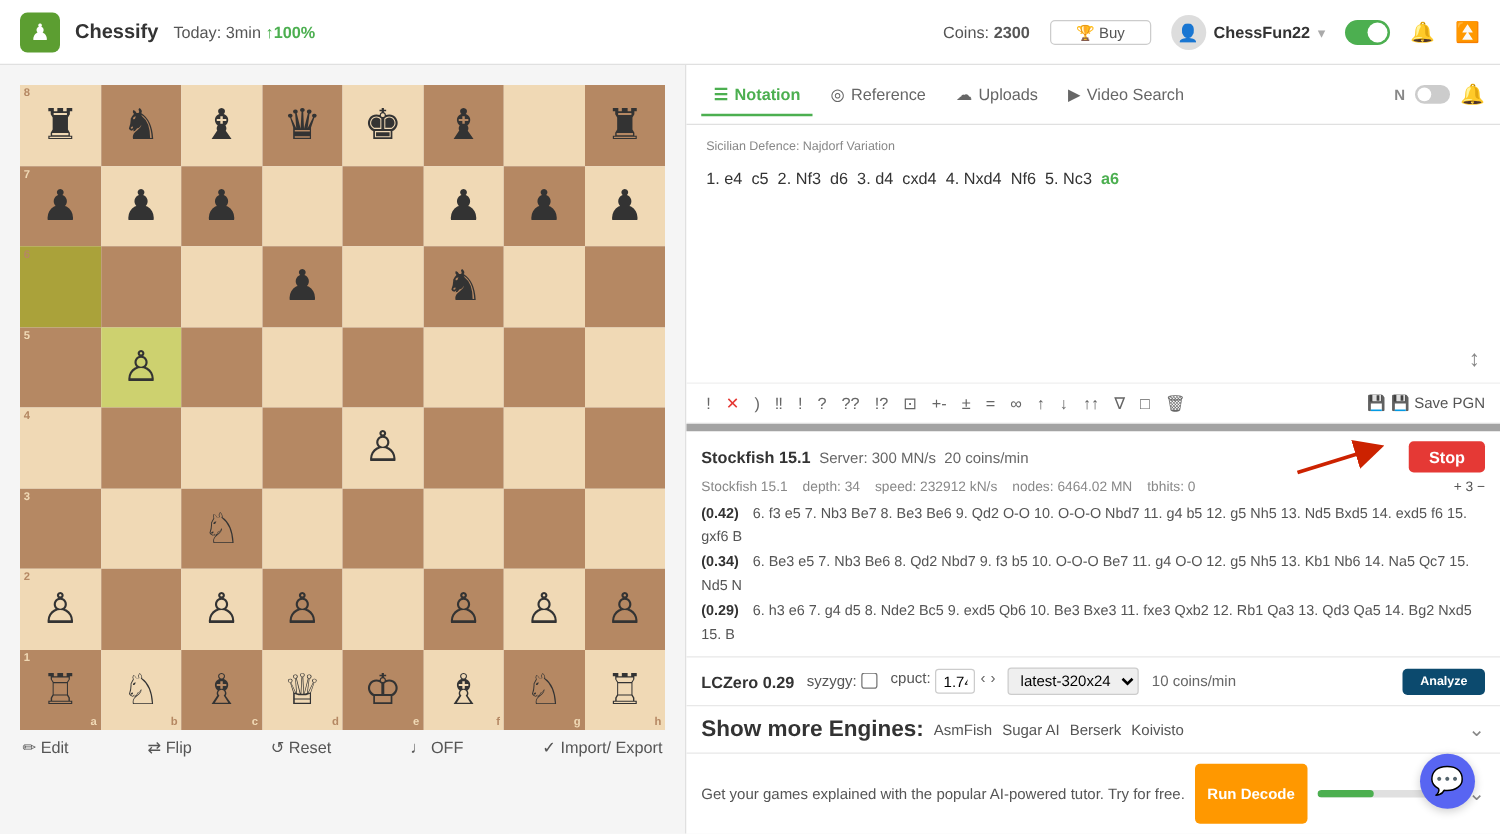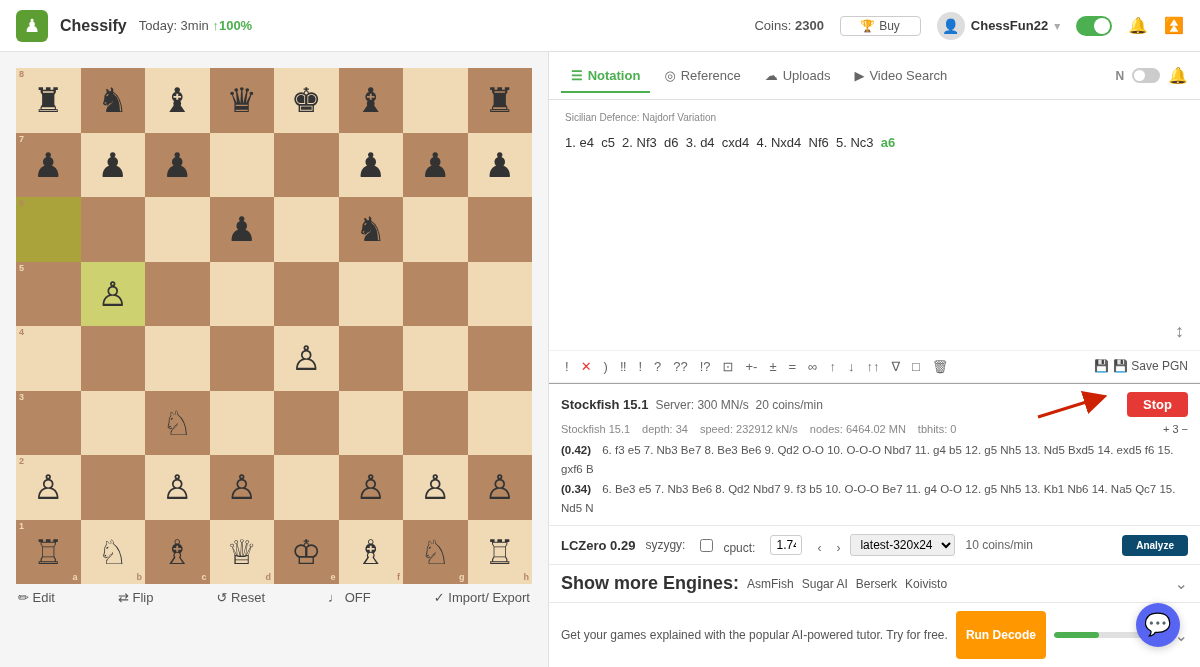--- a/index.html
+++ b/index.html
@@ -62,36 +62,36 @@
     .move-highlight { color: #4caf50; font-weight: 600; }
     .notation-bottom { padding: 0 16px 8px; display: flex; justify-content: flex-end; align-items: center; }
     .expand-btn { background: none; border: none; cursor: pointer; font-size: 18px; color: #888; }
 
     
     .pgn-toolbar { display: flex; align-items: center; gap: 4px; padding: 6px 12px; border-top: 1px solid #f0f0f0; border-bottom: 1px solid #f0f0f0; flex-wrap: wrap; }
     .pgn-btn { background: none; border: none; cursor: pointer; font-size: 13px; color: #666; padding: 2px 4px; border-radius: 3px; }
     .save-pgn-btn { margin-left: auto; background: none; border: none; cursor: pointer; font-size: 12px; color: #555; display: flex; align-items: center; gap: 4px; }
 
     
-    .engine-section { border-top: 1px solid #a3a3a3; padding: 8px 12px 6px; }
+    .engine-section { border-top: 6px solid #a3a3a3; padding: 8px 12px 6px; }
     .engine-header { display: flex; align-items: center; justify-content: space-between; margin-bottom: 6px; }
     .engine-title { font-size: 13px; font-weight: 700; color: #333; }
     .engine-info { font-size: 12px; color: #666; }
     .stop-btn { background: #e53935; color: white; border: none; border-radius: 4px; padding: 5px 16px; font-size: 13px; font-weight: 600; cursor: pointer; }
     .engine-stats { font-size: 11px; color: #888; margin-bottom: 6px; display: flex; gap: 12px; }
     .engine-lines { font-size: 11.5px; color: #555; line-height: 1.7; overflow: hidden; }
     .eval-badge { display: inline-block; font-weight: 700; color: #333; min-width: 38px; }
 
     
     .arrow-container { position: absolute; top: 0; left: 0; width: 100%; height: 100%; pointer-events: none; }
 
     
     .lczero-section { border-top: 1px solid #e8e8e8; padding: 8px 12px; display: flex; align-items: center; gap: 10px; flex-wrap: wrap; }
     .lczero-title { font-weight: 700; font-size: 13px; color: #333; min-width: 70px; }
-    .lczero-field { display: flex; align-items: flex-end; gap: 15px; font-size: 12px; color: #555; }
+    .lczero-field { display: flex; align-items: flex-start; gap: 4px; font-size: 12px; color: #555; }
     .lczero-checkbox { cursor: pointer; }
     .cpuct-label { font-size: 12px; color: #555; }
     .cpuct-val { border: 1px solid #ccc; border-radius: 3px; padding: 2px 5px; font-size: 12px; width: 32px; }
     .arrow-btn { background: none; border: none; cursor: pointer; font-size: 12px; color: #666; }
     .model-select { border: 1px solid #ccc; border-radius: 3px; padding: 2px 5px; font-size: 12px; }
     .coins-rate { font-size: 12px; color: #666; }
     .analyze-btn { background: #0c4a6e; color: white; border: none; border-radius: 4px; padding: 5px 14px; font-size: 10px; font-weight: 600; cursor: pointer; margin-left: auto; }
 
     
     .show-more-section { border-top: 1px solid #e8e8e8; padding: 8px 12px; display: flex; align-items: center; gap: 8px; }
@@ -403,20 +403,21 @@
         <span>Stockfish 15.1</span>
         <span>depth: 34</span>
         <span>speed: 232912 kN/s</span>
         <span>nodes: 6464.02 MN</span>
         <span>tbhits: 0</span>
         <span style="margin-left:auto;color:#555;font-size:11px;">+ 3 −</span>
       </div>
       <div class="engine-lines" id="engine-lines">
           <div><span class="eval-badge">(0.42)</span> <span>6. f3 e5 7. Nb3 Be7 8. Be3 Be6 9. Qd2 O-O 10. O-O-O Nbd7 11. g4 b5 12. g5 Nh5 13. Nd5 Bxd5 14. exd5 f6 15. gxf6 B</span></div>
           <div><span class="eval-badge">(0.34)</span> <span>6. Be3 e5 7. Nb3 Be6 8. Qd2 Nbd7 9. f3 b5 10. O-O-O Be7 11. g4 O-O 12. g5 Nh5 13. Kb1 Nb6 14. Na5 Qc7 15. Nd5 N</span></div>
+          <div><span class="eval-badge">(0.29)</span> <span>6. h3 e6 7. g4 d5 8. Nde2 Bc5 9. exd5 Qb6 10. Be3 Bxe3 11. fxe3 Qxb2 12. Rb1 Qa3 13. Qd3 Qa5 14. Bg2 Nxd5 15. B</span></div>
         </div>
     </div>
 
     <div class="lczero-section">
       <span class="lczero-title">LCZero 0.29</span>
       <div class="lczero-field">
         <span>syzygy:</span>
         <input type="checkbox" class="lczero-checkbox" style="">
       </div>
       <div class="lczero-field">

